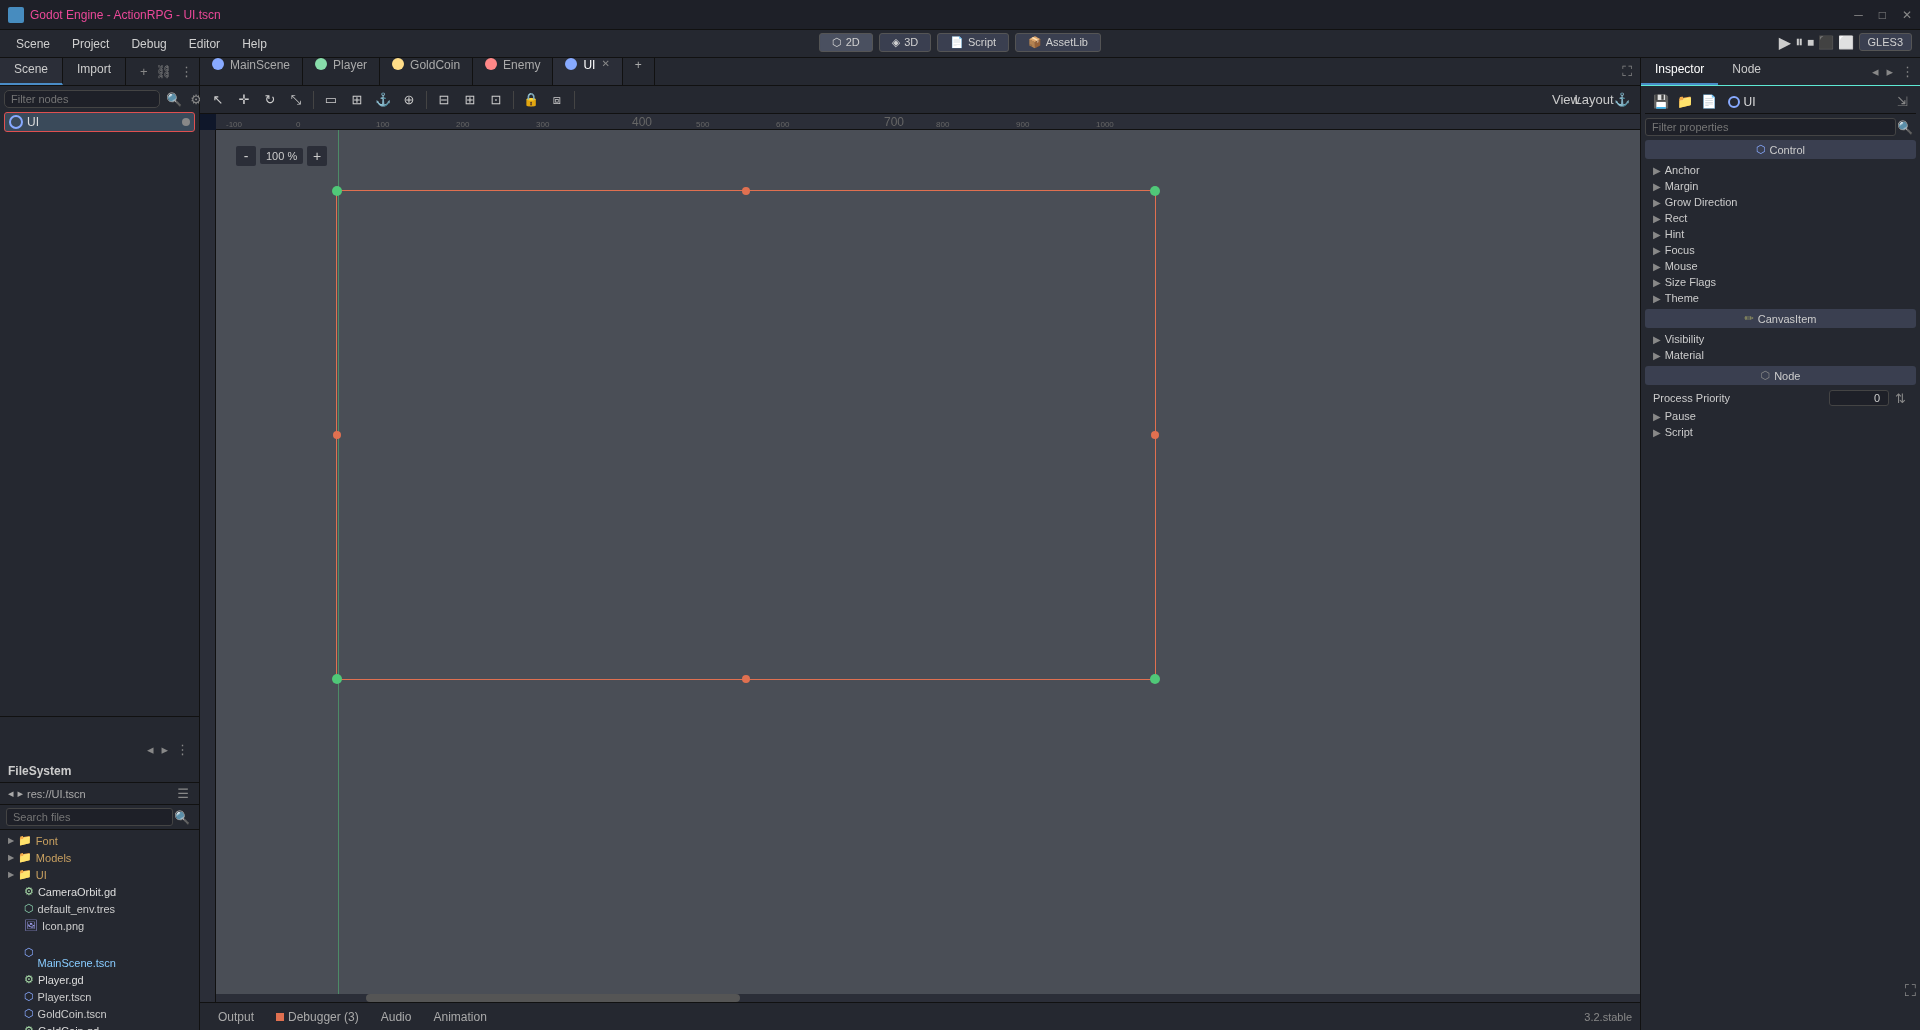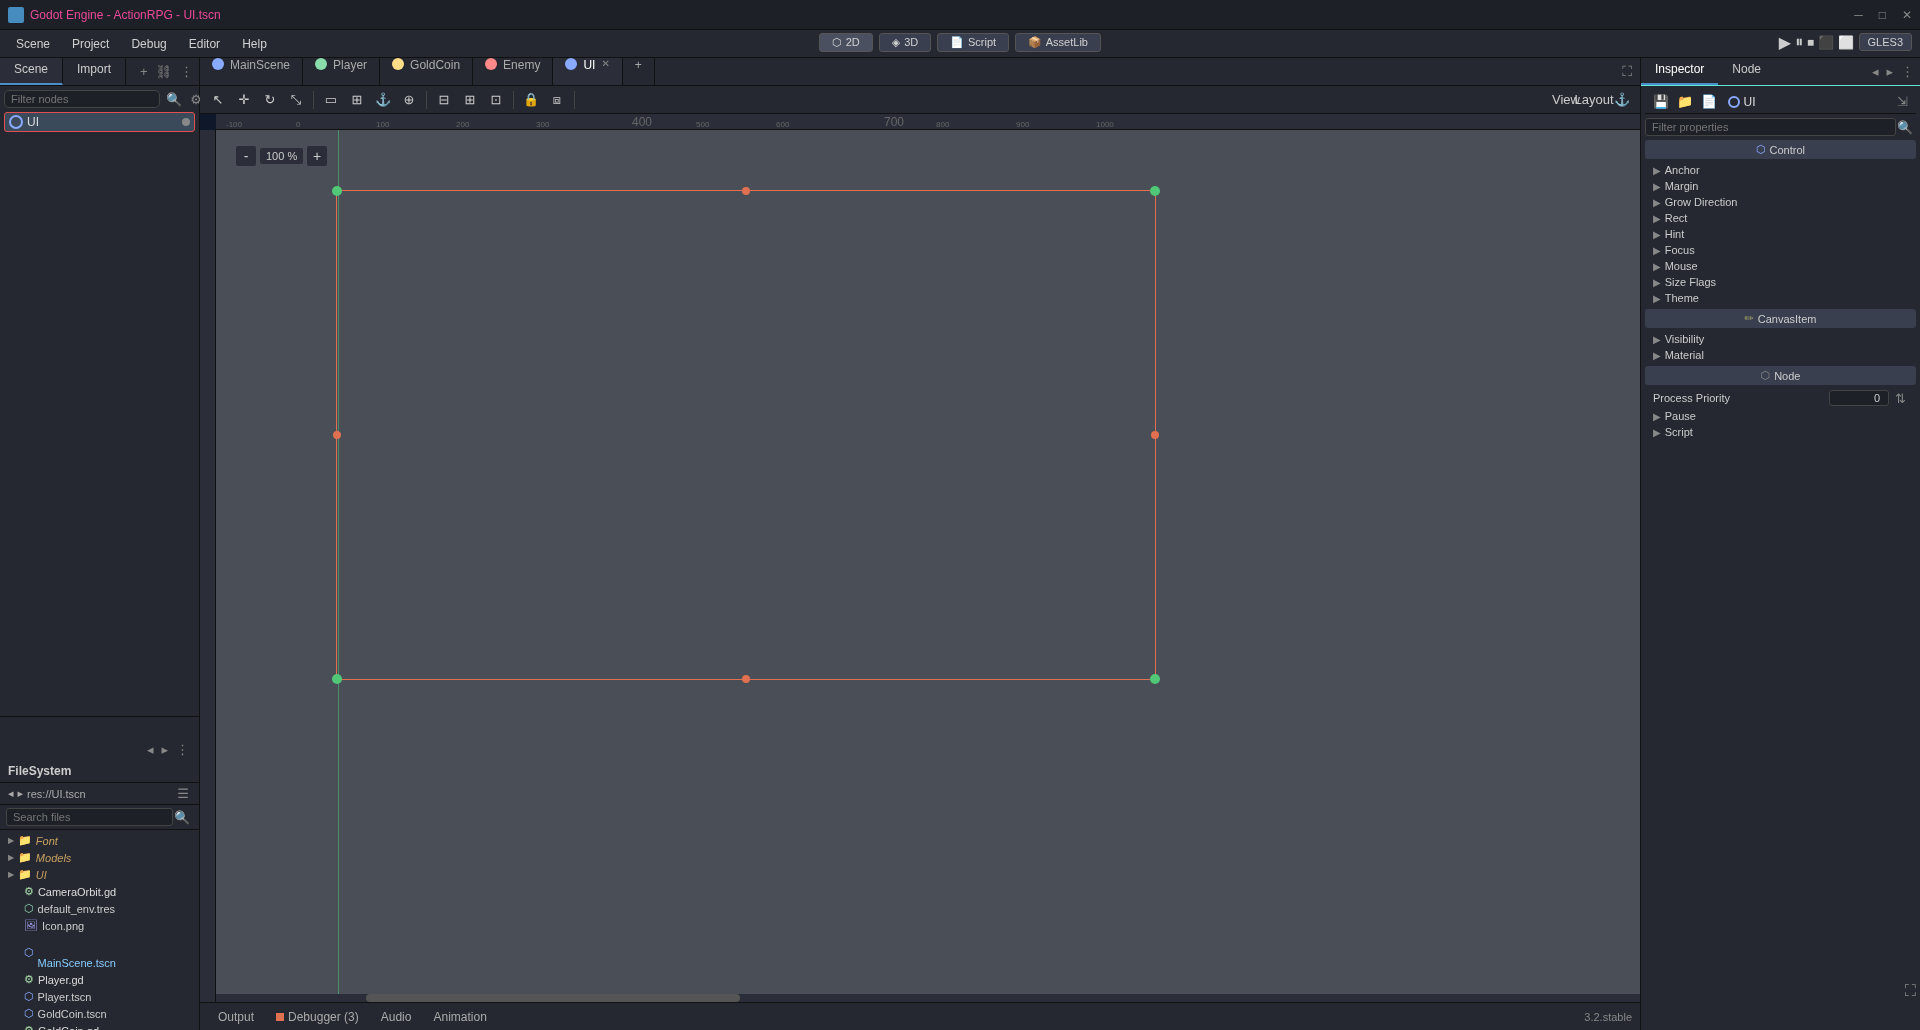--- a/index.html
+++ b/index.html
@@ -64,21 +64,21 @@
     
     #filesystem-panel { border-top: 1px solid #111; background: #252830; }
     .fs-header { display: flex; align-items: center; padding: 4px 8px; border-bottom: 1px solid #111; gap: 4px; }
     .fs-title { font-size: 12px; font-weight: bold; color: #ccc; flex: 1; margin-top: 43px; }
     .fs-actions { display: flex; gap: 4px; }
     .fs-path { display: flex; align-items: center; padding: 3px 8px; border-bottom: 1px solid #111; gap: 4px; font-size: 11px; color: #aaa; }
     .fs-search { display: flex; align-items: center; padding: 3px 6px; border-bottom: 1px solid #111; }
     .fs-search input { flex: 1; background: #1e2028; border: 1px solid #444; border-radius: 3px; padding: 2px 6px; color: #ccc; font-size: 11px; }
     .fs-tree { padding: 2px 0; overflow-y: auto; max-height: 200px; }
     .fs-item { display: flex; align-items: center; gap: 4px; padding: 2px 8px; cursor: pointer; font-size: 11px; }
-    .fs-folder { color: #c8a060; font-style: italic; }
+    .fs-folder { color: #c8a060; }
     .fs-file { color: #ccc; }
     .fs-file.tscn { color: #88ccff; }
     .fs-file.gd { color: #dddddd; }
     .folder-triangle { font-size: 8px; color: #888; }
 
     
     #tabs-row { height: 28px; background: #252830; border-bottom: 1px solid #111; display: flex; align-items: stretch; }
     .editor-tab { display: flex; align-items: flex-start; gap: 6px; padding: 0 12px; border-right: 1px solid #111; cursor: pointer; font-size: 12px; color: #aaa; position: relative; }
     .editor-tab.active { background: #2b2e38; color: #fff; }
     .editor-tab .tab-icon { width: 12px; height: 12px; border-radius: 50%; display: inline-block; }

